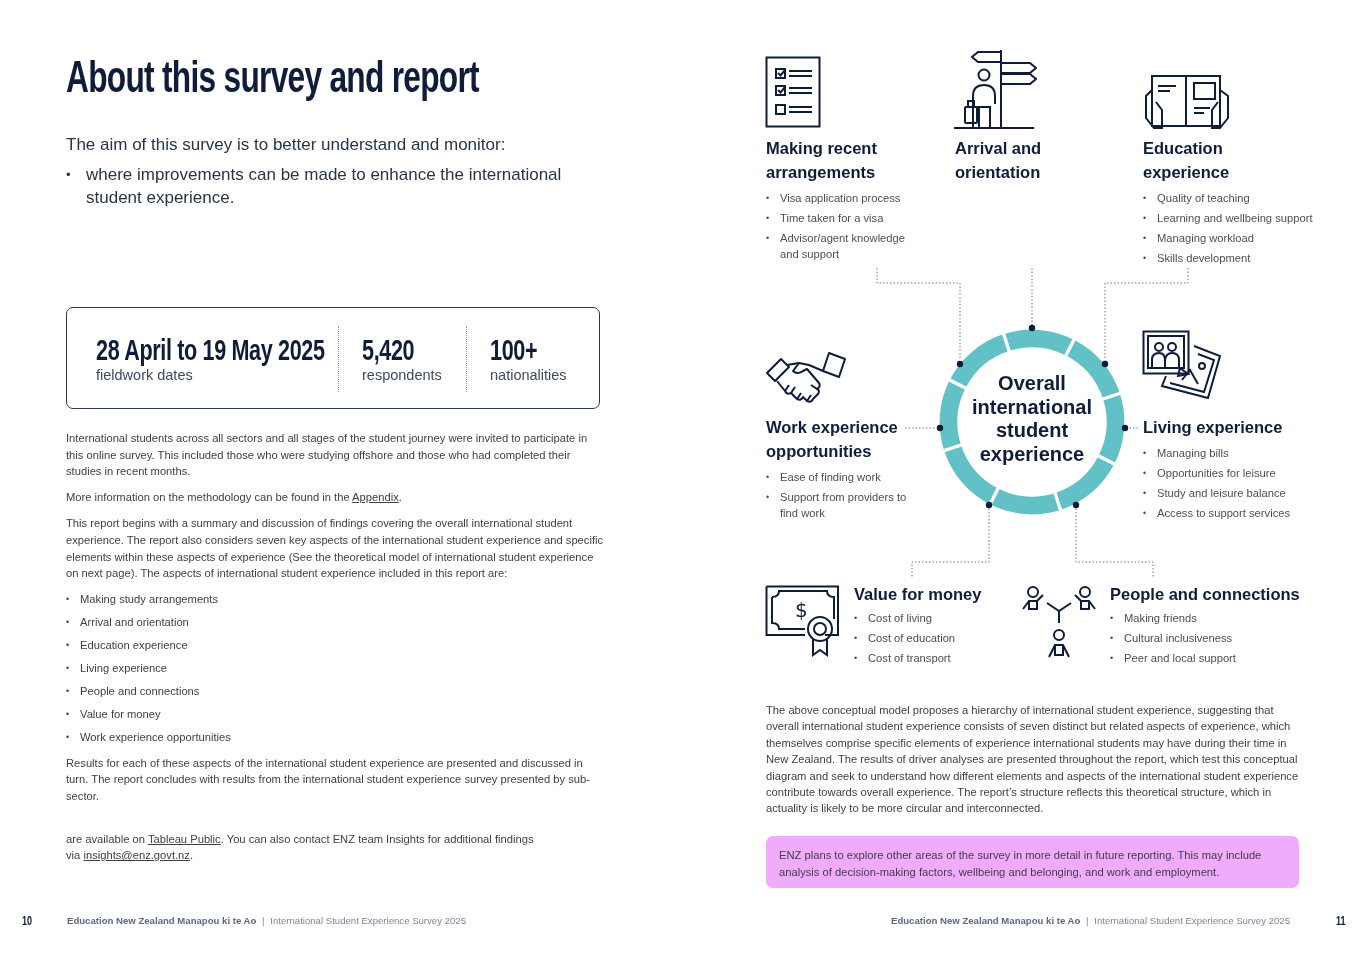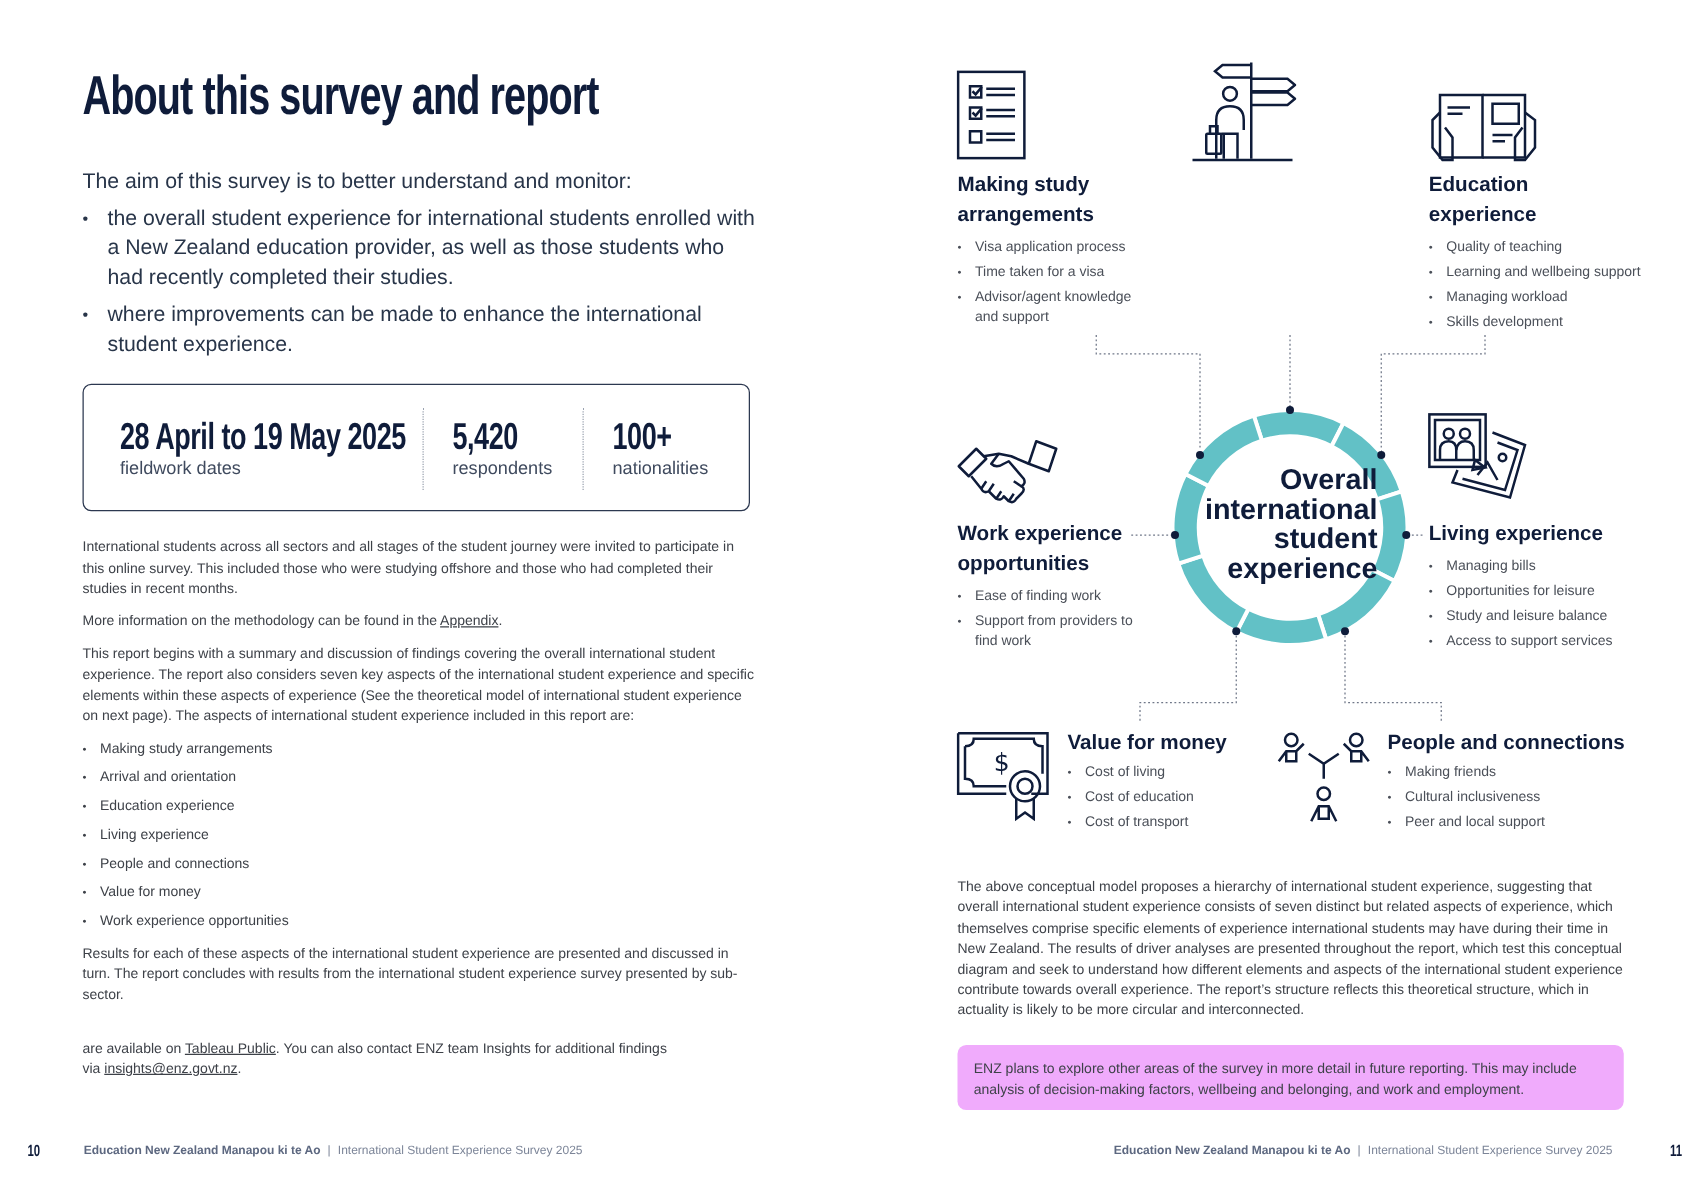--- a/index.html
+++ b/index.html
@@ -32,34 +32,33 @@
     .footer b { color: #5d6880; font-weight: 700; }
     .pgnum { top: 913px; font-weight: 700; font-size: 13px; color: #0f1c3a; transform: scaleX(0.7); transform-origin: left top; }
 
     
     .aspect-title { font-weight: 700; font-size: 16.5px; line-height: 24px; color: #0f1c3a; }
     .aspect-list { list-style: none; font-size: 11.2px; color: #4a4f58; margin-top: 6px; }
     .aspect-list li { position: relative; padding-left: 14px; line-height: 16.4px; margin-bottom: 3.6px; }
     .aspect-list li::before { content: "•"; position: absolute; left: 0; font-size: 9px; }
     .icon svg { display: block; }
 
-    #circle-text { left: 962px; top: 372px; width: 140px; text-align: right; font-weight: 700; font-size: 23px; line-height: 23.6px; color: #0f1c3a; }
+    #circle-text { left: 962px; top: 372px; width: 140px; text-align: center; font-weight: 700; font-size: 20px; line-height: 23.6px; color: #0f1c3a; }
 
     #model-text { left: 766px; top: 702px; width: 540px; font-size: 11.2px; line-height: 16.4px; color: #3d4148; }
     #note { left: 766px; top: 836px; width: 533px; height: 52px; background: #f0abfc; border-radius: 7px; padding: 11px 13px; font-size: 11.2px; line-height: 16.6px; color: #3d4148; }
   </style>
 </head>
 <body>
 
 <div class="abs" id="title">About this survey and report</div>
 
 <div class="abs" id="aim">
   <p>The aim of this survey is to better understand and monitor:</p>
   <ul>
-    <li>the overall student experience for international students enrolled with a New Zealand education provider, as well as those students who had recently completed their studies.</li>
     <li>where improvements can be made to enhance the international student experience.</li>
   </ul>
 </div>
 
 <div class="abs" id="stats">
   <div class="stat" style="left:29px">
     <span class="v">28 April to 19 May 2025</span>
     <span class="l">fieldwork dates</span>
   </div>
   <div class="stat-div" style="left:271px"></div>
@@ -142,21 +141,21 @@
       <path d="M13 17 l2.5 2.5 l5 -6"></path>
     <path d="M24 15 H47 M24 20 H47"></path>
     <rect x="11" y="30" width="9" height="9"></rect>
       <path d="M13 34 l2.5 2.5 l5 -6"></path>
     <path d="M24 32 H47 M24 37 H47"></path>
     <rect x="11" y="49" width="9" height="9"></rect>
     <path d="M24 51 H47 M24 56 H47"></path>
   </svg>
 </div>
 <div class="abs" style="left:766px;top:136px;width:180px">
-  <div class="aspect-title"><span>Making study</span><br><span>arrangements</span></div>
+  <div class="aspect-title"><span>Making recent</span><br><span>arrangements</span></div>
   <ul class="aspect-list">
     <li>Visa application process</li>
     <li>Time taken for a visa</li>
     <li style="width:140px">Advisor/agent knowledge and support</li>
   </ul>
 </div>
 
 <div class="abs icon" style="left:953px;top:49px">
   <svg width="84" height="82" viewBox="0 0 84 82" fill="none" stroke="#0f1c3a" stroke-width="2">
     <path d="M48 1 V78"></path>
@@ -165,20 +164,21 @@
     <path d="M48 25 H77 L83 30 L77 35 H48"></path>
     <circle cx="31" cy="26" r="5.5"></circle>
     <path d="M20 78 V47 Q20 36 31 36 Q42 36 42 47 V55"></path>
     <path d="M26 78 V58 M37 78 V58 M24 58 H38"></path>
     <rect x="12" y="58" width="12" height="16" rx="1"></rect>
     <path d="M15 58 V52 H21 V58"></path>
     <path d="M1 79 H81"></path>
   </svg>
 </div>
 <div class="abs" style="left:955px;top:136px;width:180px">
+  <div class="aspect-title"><span>Arrival and</span><br><span>orientation</span></div>
 </div>
 
 <div class="abs icon" style="left:1142px;top:72px">
   <svg width="92" height="58" viewBox="0 0 92 58" fill="none" stroke="#0f1c3a" stroke-width="2">
     <path d="M10 4 H44 V54 H10 Z"></path>
     <path d="M44 4 H78 V54 H44"></path>
     <path d="M16 14 H34 M16 19 H28"></path>
     <rect x="52" y="11" width="21" height="16"></rect>
     <path d="M52 36 H68 M52 41 H62"></path>
     <path d="M10 18 L4 24 V46 L12 56 H20 V38 L14 30"></path>

